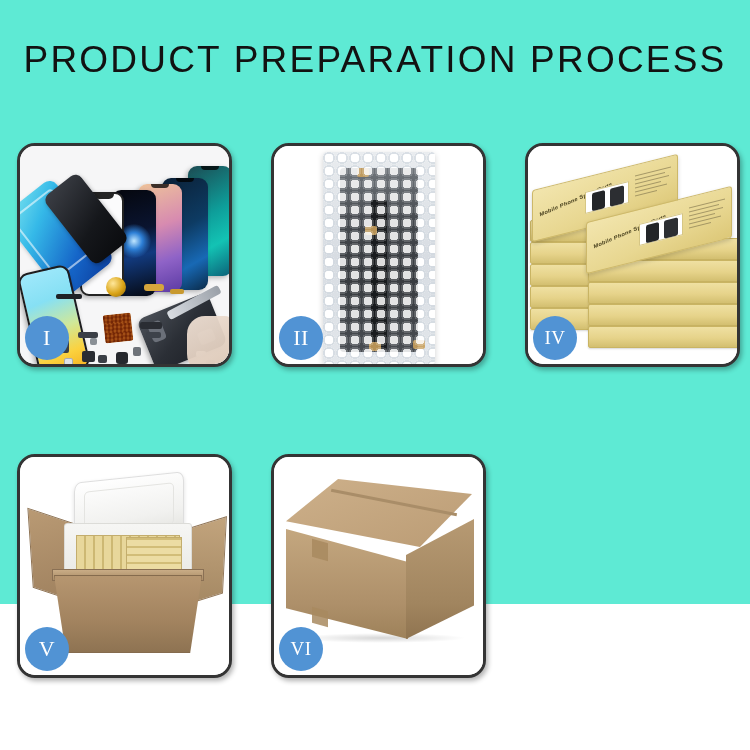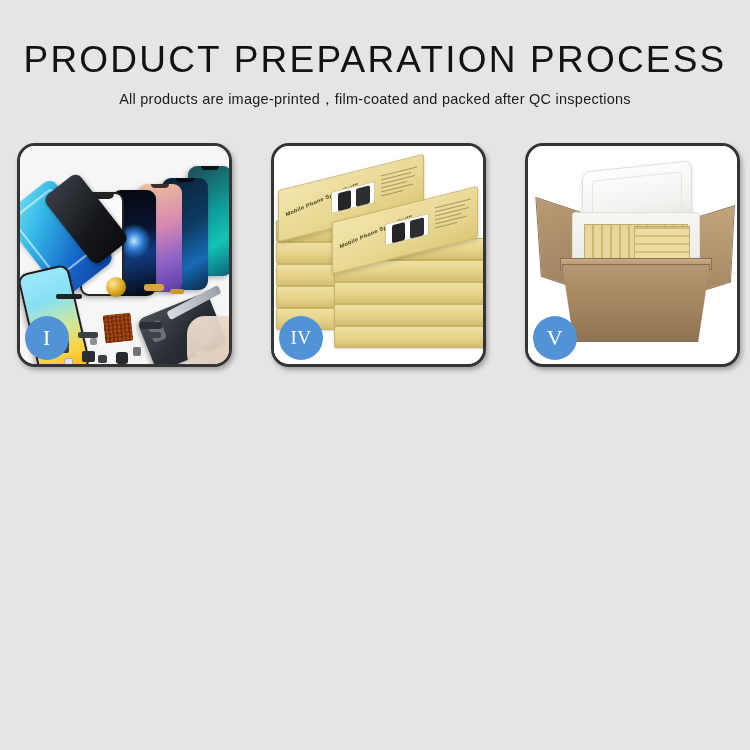--- a/index.html
+++ b/index.html
@@ -9,22 +9,22 @@
     width: 750px;
     height: 750px;
     background: #ffffff;
     font-family: "Liberation Sans", sans-serif;
     overflow: hidden;
   }
 
   .page {
     position: relative;
     width: 750px;
-    height: 750px;
-    background: #e5e5e5;
+    height: 604px;
+    background: #5eead4;
   }
 
   
   .header {
     position: absolute;
     left: 0;
     top: 38px;
     width: 750px;
     text-align: center;
   }
@@ -442,21 +442,20 @@
     background:radial-gradient(ellipse at center, rgba(0,0,0,.16), rgba(0,0,0,0) 70%);
   }
 </style>
 </head>
 <body>
 
 <div class="page">
 
   <div class="header">
     <div class="title">PRODUCT PREPARATION PROCESS</div>
-    <div class="subtitle">All products are image-printed，film-coated and packed after QC inspections</div>
   </div>
 
   <div class="grid">
 
     <div class="panel">
       <div class="panel-art p1-bg">
         <div class="ph ph-e">
             <span class="ph-notch"></span>
           </div>
         <div class="ph ph-d">
@@ -492,20 +491,34 @@
         <div class="sp s13"></div>
         <div class="sp s14"></div>
         <div class="sp s15"></div>
 
         <div class="tweezer"></div>
         <div class="hand"></div>
       </div>
       <div class="badge">I</div>
     </div>
 
+    <div class="panel">
+      <div class="panel-art p2-bg">
+        <div class="bubblewrap">
+          <div class="bw-inner"></div>
+          <div class="bw-flex"></div>
+          <div class="bw-tape bt1"></div>
+          <div class="bw-tape bt2"></div>
+          <div class="bw-tape bt3"></div>
+          <div class="bw-tape bt4"></div>
+        </div>
+        <div class="bw-overlay"></div>
+      </div>
+      <div class="badge">II</div>
+    </div>
 
 
     <div class="panel">
       <div class="panel-art p4-bg">
         <div class="stackwrap">
 
           <div class="sbox sb-l1"></div>
           <div class="sbox sb-l2"></div>
           <div class="sbox sb-l3"></div>
           <div class="sbox sb-l4"></div>
@@ -561,15 +574,27 @@
         <div class="v-foam-lid"></div>
         <div class="v-foam-box"></div>
         <div class="v-contents"></div>
         <div class="v-contents two"></div>
         <div class="v-carton-lip"></div>
         <div class="v-carton"></div>
       </div>
       <div class="badge">V</div>
     </div>
 
+    <div class="panel">
+      <div class="panel-art p6-bg">
+        <div class="c-shadow"></div>
+        <div class="c-top"></div>
+        <div class="c-seam"></div>
+        <div class="c-left"></div>
+        <div class="c-right"></div>
+        <div class="c-tape ct1"></div>
+        <div class="c-tape ct2"></div>
+      </div>
+      <div class="badge wide">VI</div>
+    </div>
 
   </div>
 </div>
 
 </body></html>

